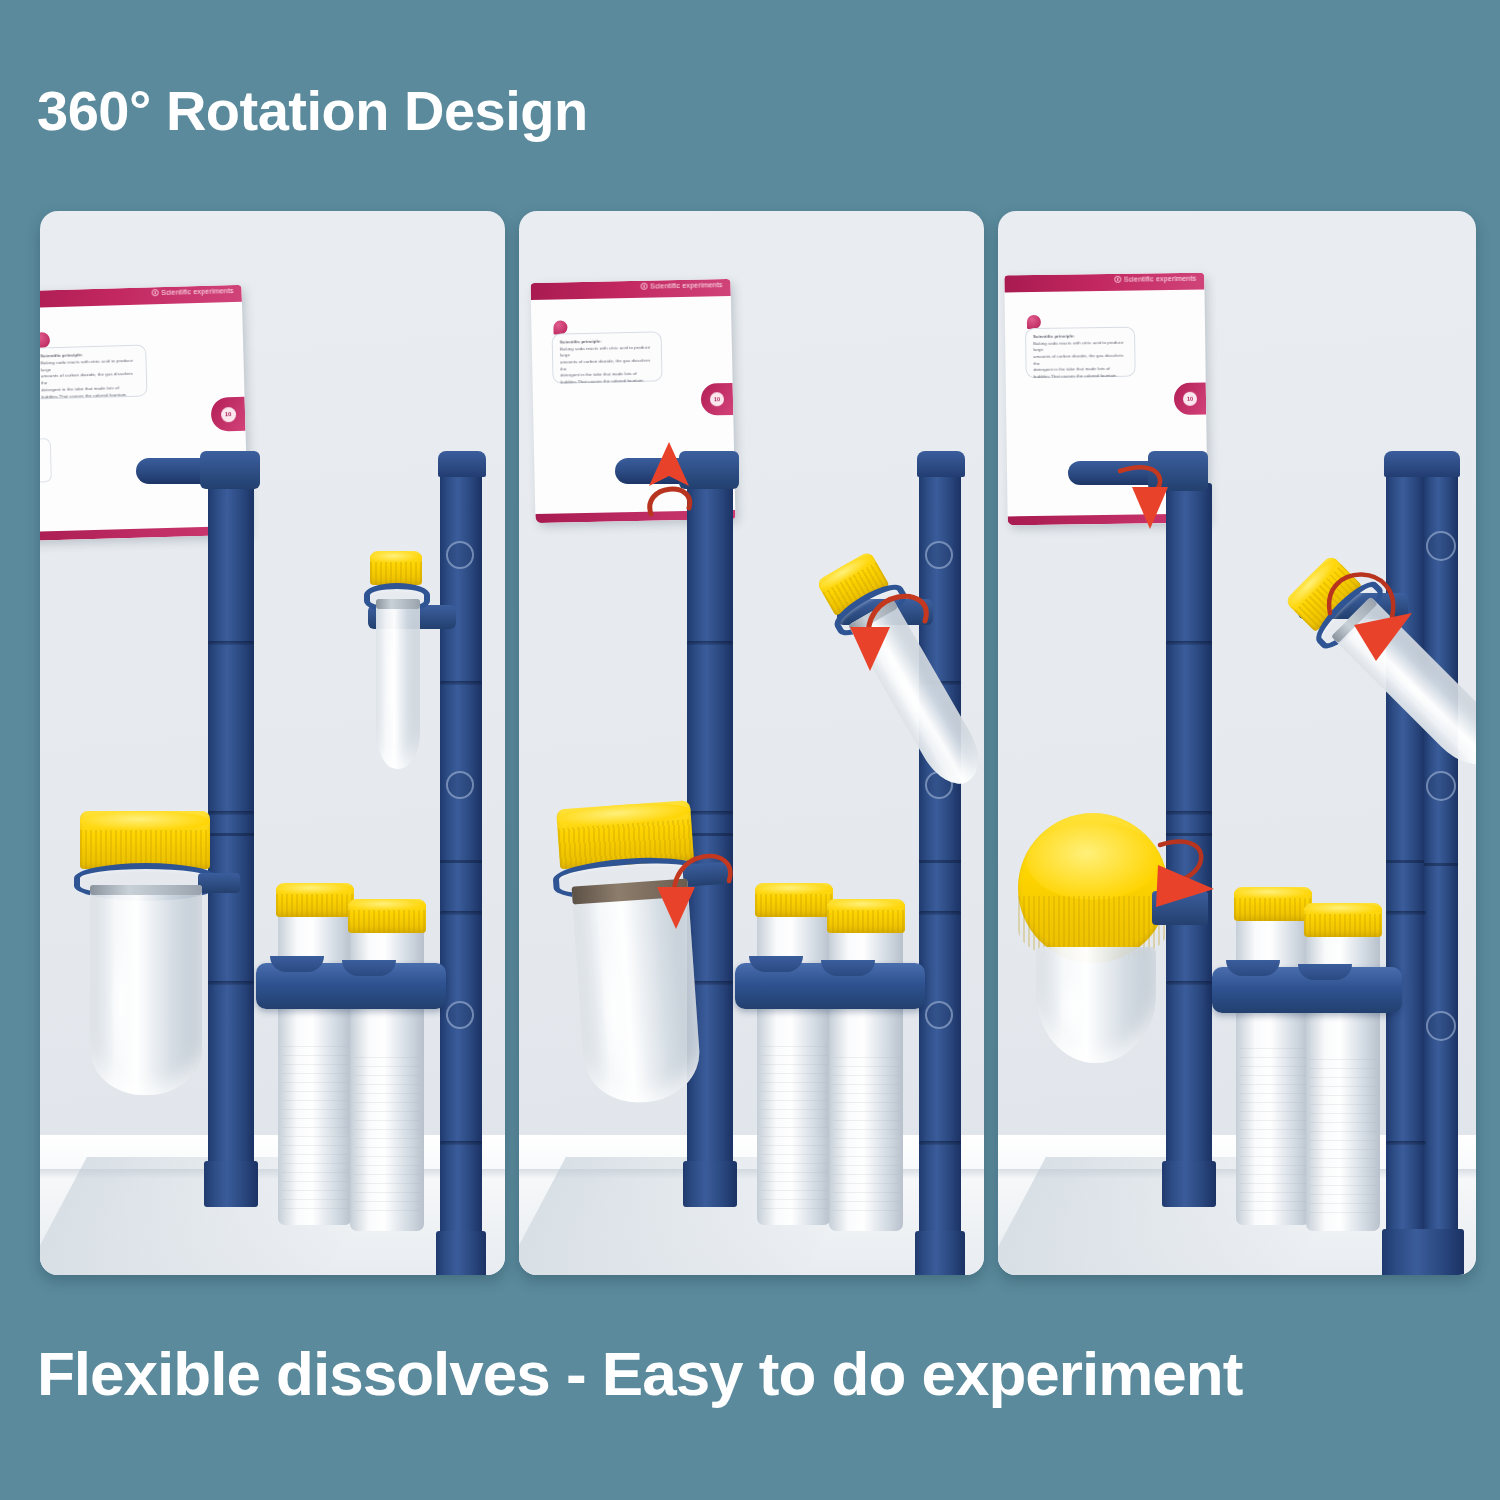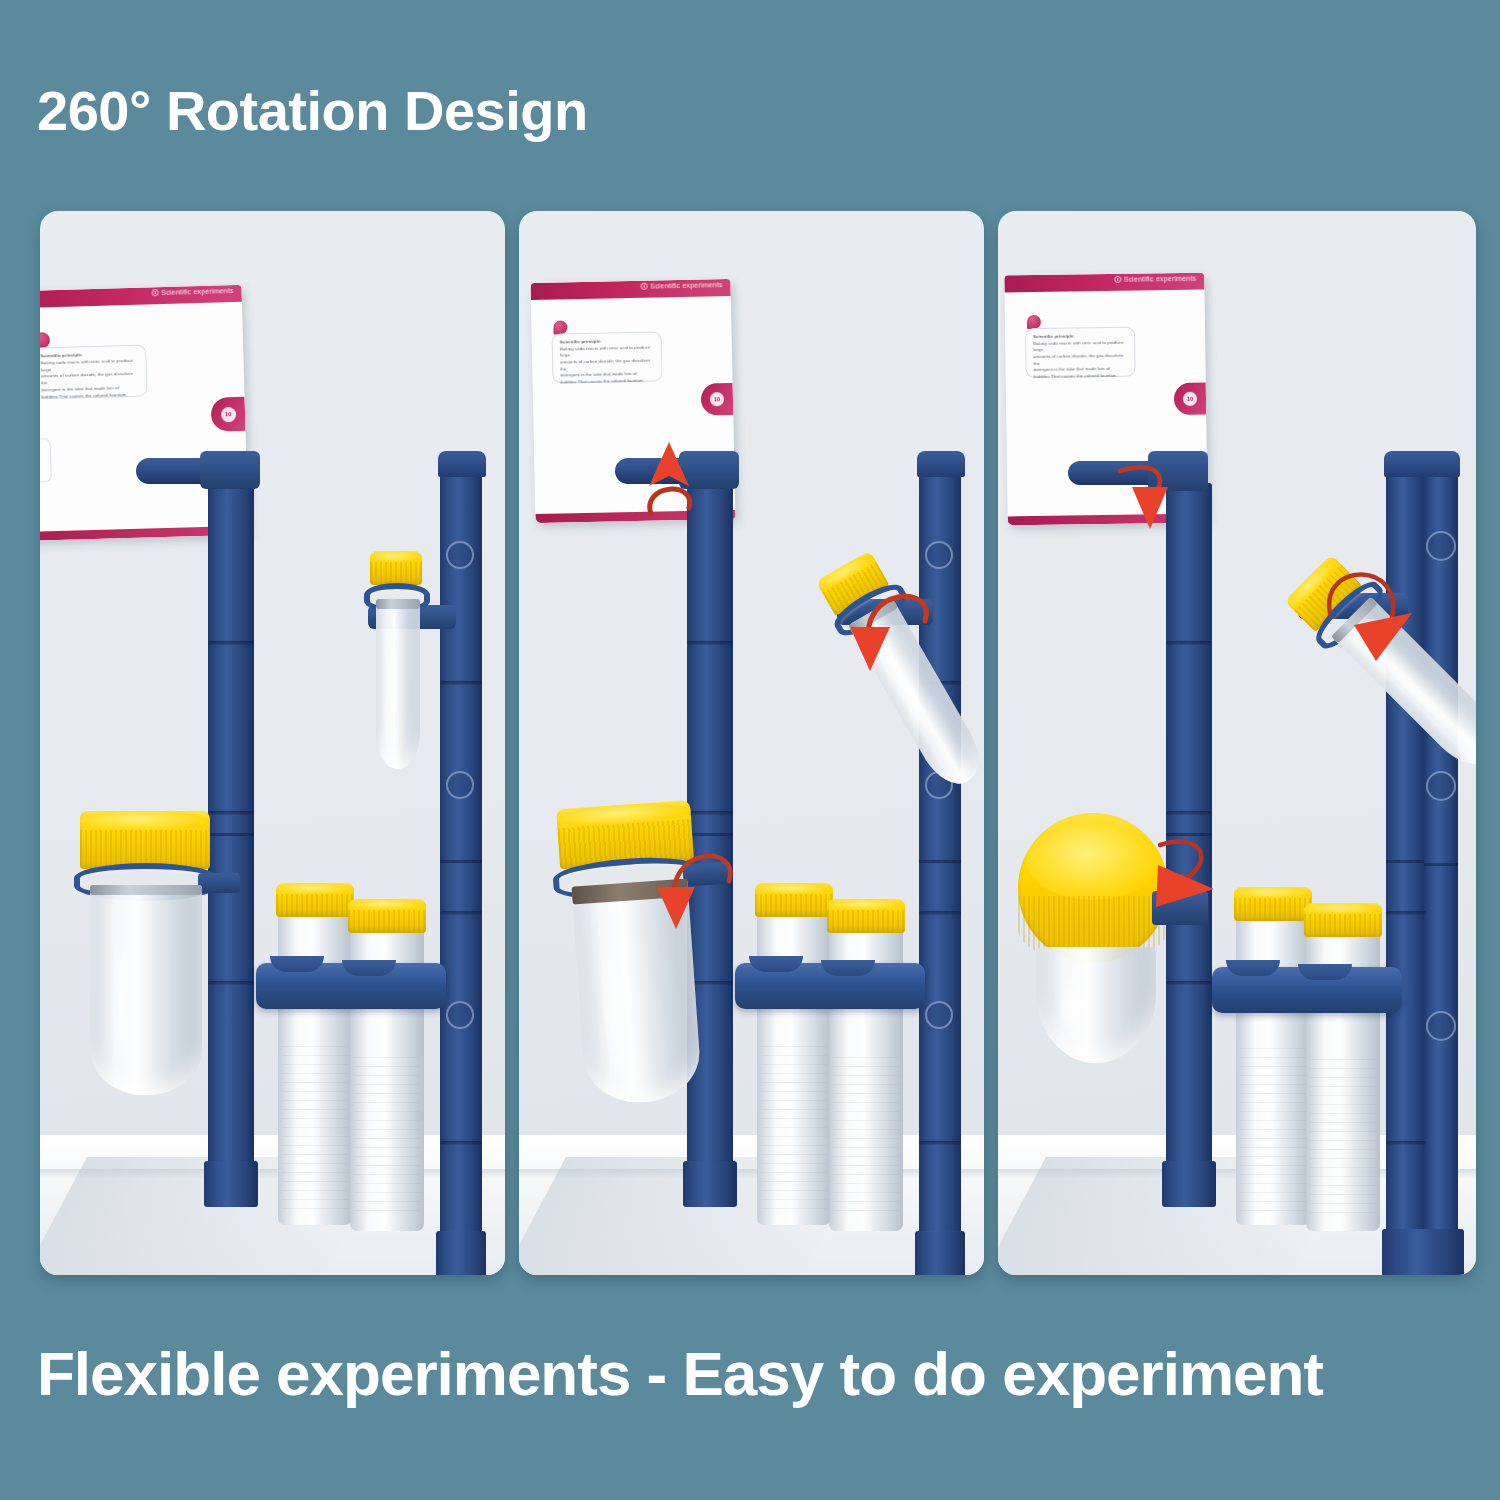--- a/index.html
+++ b/index.html
@@ -230,21 +230,21 @@
   .arrow-svg{ position:absolute; overflow:visible; pointer-events:none; }
 
   .glare{
     position:absolute; border-radius:50%;
     background:radial-gradient(ellipse at center,rgba(255,255,255,.85),rgba(255,255,255,0) 70%);
   }
 </style>
 </head>
 <body>
 
-<div class="headline">260° Rotation Design</div>
+<div class="headline">360° Rotation Design</div>
 
 <div class="panel" id="panel-1">
 
   <div class="table-surface">
       <div class="table-edge"></div>
     </div>
 
   <div class="card" style="left:-30px; top:77px; width:235px; height:250px; transform:rotate(-1.6deg);">
     <div class="card-topbar">
       <div class="card-topbar-label">
@@ -549,13 +549,13 @@
     <div class="cap-top"></div>
       <div class="cap-ridges"></div>
     </div>
 
   <div class="rack" style="left:214px; top:756px; width:190px; height:46px;">
     <div class="rack-notch" style="left:14px;"></div>
     <div class="rack-notch" style="left:86px; top:-3px;"></div>
   </div>
 </div>
 
-<div class="footline">Flexible experiments - Easy to do experiment</div>
+<div class="footline">Flexible dissolves - Easy to do experiment</div>
 
 </body></html>

